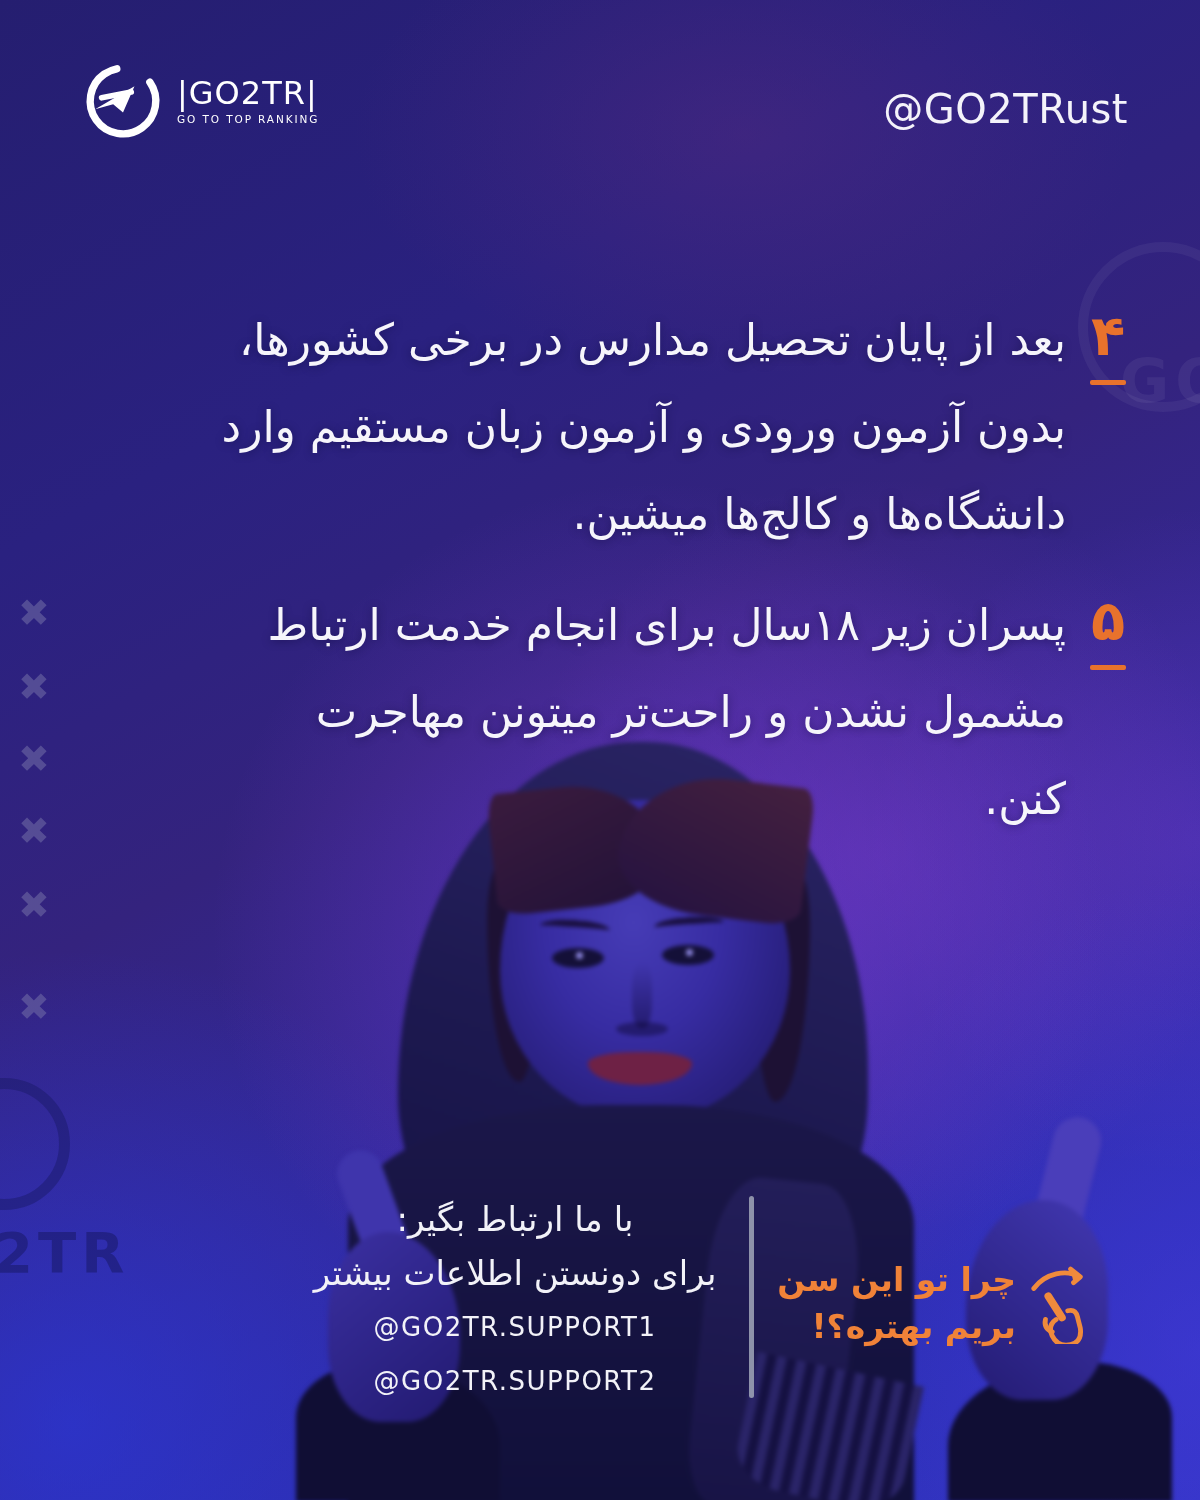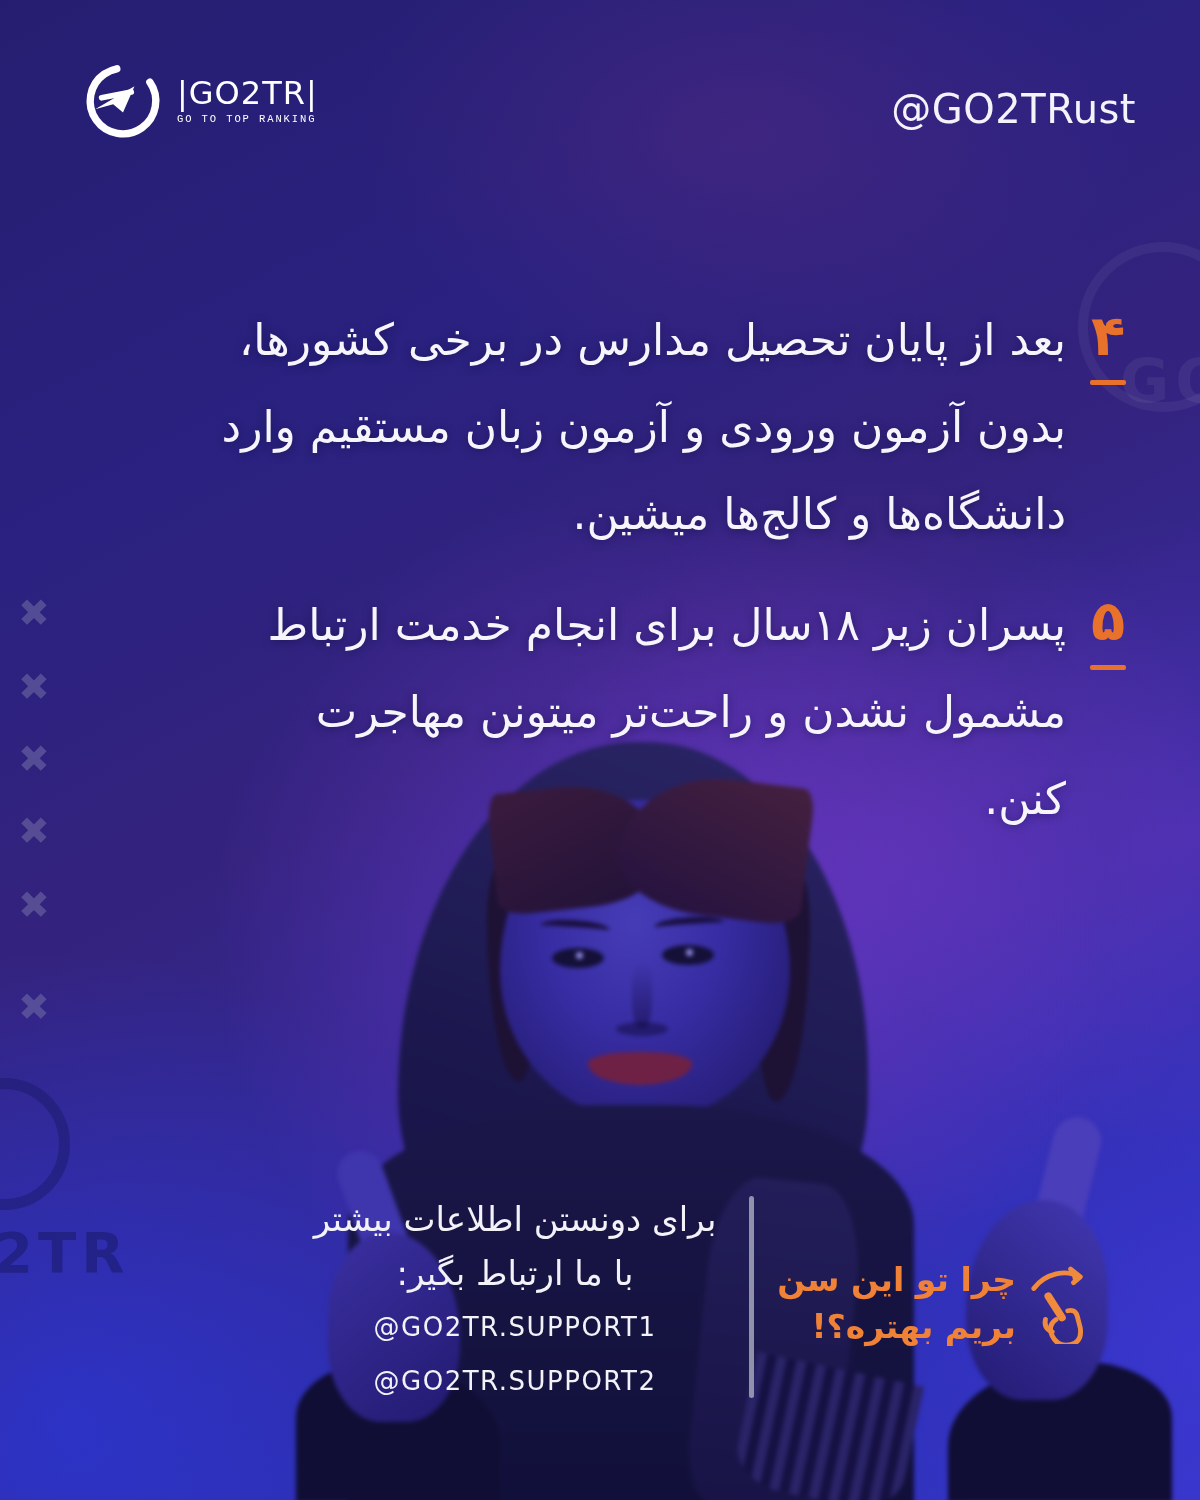--- a/index.html
+++ b/index.html
@@ -13,22 +13,22 @@
       radial-gradient(520px 320px at 62% 9%, rgba(92,44,128,.40), rgba(92,44,128,0) 75%),
       radial-gradient(660px 660px at 6% 95%, rgba(40,58,230,.55), rgba(40,58,230,0) 72%),
       radial-gradient(560px 660px at 100% 90%, rgba(74,60,230,.45), rgba(74,60,230,0) 72%),
       radial-gradient(460px 460px at 100% 56%, rgba(112,58,204,.42), rgba(112,58,204,0) 72%),
       linear-gradient(152deg,#251e70 0%,#2a2180 26%,#34237e 46%,#33299a 66%,#2c2fb4 86%,#3034c0 100%);
   }
   
   .logo{position:absolute;left:82px;top:60px;display:flex;align-items:center;gap:13px;z-index:6;}
   .logo svg{display:block;}
   .logo-name{font-size:32px;color:#fff;letter-spacing:1px;line-height:32px;}
-  .logo-tag{font-size:10.5px;color:#fff;letter-spacing:1.9px;margin-top:4px;font-family:Liberation Mono, monospace;}
-  .handle{position:absolute;top:86px;right:64px;font-size:40px;color:#f4f3fa;z-index:6;letter-spacing:.5px;}
+  .logo-tag{font-size:10.5px;color:#fff;letter-spacing:1.9px;margin-top:4px;}
+  .handle{position:absolute;top:86px;right:72px;font-size:40px;color:#f4f3fa;z-index:6;letter-spacing:.5px;}
   
   .wm-tr{position:absolute;left:1078px;top:242px;z-index:1;}
   .wm-tr .wm-circle{width:170px;height:170px;border:10px solid rgba(255,255,255,.05);border-radius:50%;}
   .wm-tr .wm-text{position:absolute;left:42px;top:104px;font-size:60px;font-weight:700;letter-spacing:6px;color:rgba(255,255,255,.06);}
   .wm-bl{position:absolute;left:-62px;top:1078px;z-index:1;}
   .wm-bl .wm-circle{width:132px;height:132px;border:11px solid rgba(24,24,100,.45);border-radius:50%;}
   .wm-bl .wm-text{position:absolute;left:56px;top:142px;font-size:56px;font-weight:700;letter-spacing:5px;color:rgba(22,22,96,.5);}
   
   .xcol span{position:absolute;left:18px;font-size:38px;font-weight:700;color:#7a77ab;opacity:.5;z-index:2;line-height:1;}
   
@@ -170,22 +170,22 @@
       <span class="num-dash"></span>
     </div>
     <div class="lines">
         <div class="tline"><span class="b">پسران زیر ۱۸سال</span><span> برای انجام </span><span class="b">خدمت ارتباط</span></div>
         <div class="tline"><span class="b">مشمول نشدن</span><span> و راحت‌تر میتونن مهاجرت</span></div>
         <div class="tline"><span>کنن.</span></div>
       </div>
   </section>
 
   <div class="contact" dir="rtl">
+    <div class="c-line">با ما ارتباط بگیر:</div>
     <div class="c-line">برای دونستن اطلاعات بیشتر</div>
-    <div class="c-line">با ما ارتباط بگیر:</div>
     <div class="c-handle" dir="ltr">@GO2TR.SUPPORT1</div>
     <div class="c-handle" dir="ltr">@GO2TR.SUPPORT2</div>
   </div>
   <div class="divider"></div>
 
   <div class="cta">
     <div class="cta-text" dir="rtl">
       <div class="cta-line">چرا تو این سن</div>
       <div class="cta-line">بریم بهتره؟!</div>
     </div>

